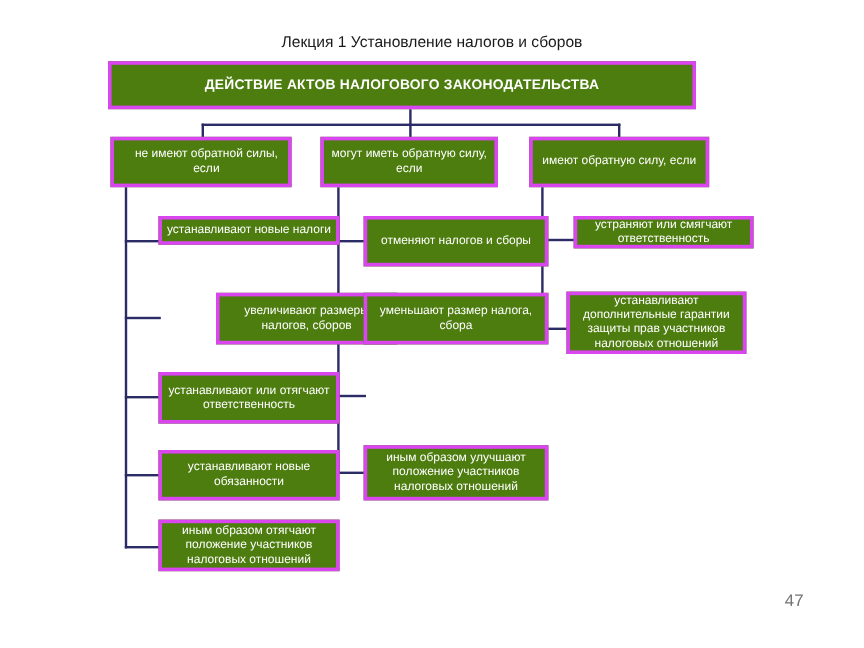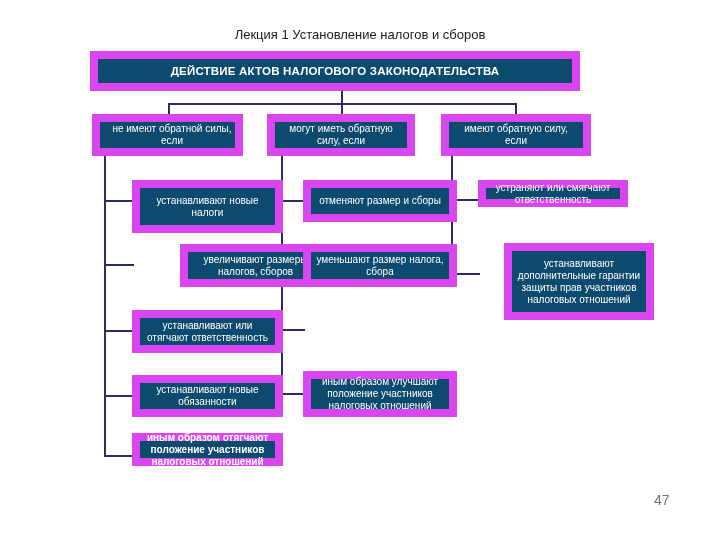--- a/index.html
+++ b/index.html
@@ -6,21 +6,21 @@
   .slide{
     position:relative;width:720px;height:540px;background:#ffffff;
     font-family:"Liberation Sans","DejaVu Sans",sans-serif;overflow:hidden;
   }
   .slide-title{
     position:absolute;left:0;right:0;top:27px;text-align:center;
     font-size:13px;color:#1a1a1a;
   }
   .box{
     position:absolute;box-sizing:border-box;z-index:2;
-    background:#0c4a6e;border:8px solid #d946ef;color:#ffffff;
+    background:#4d7c0f;border:3px solid #d946ef;color:#ffffff;
     display:flex;align-items:center;justify-content:center;text-align:center;
     font-size:10px;line-height:12px;padding:1px 3px;
   }
   .root-box{font-weight:bold;font-size:11.5px;letter-spacing:0.2px;}
   .line{position:absolute;background:#2b2b66;z-index:1;}
   .pagenum{
     position:absolute;left:654px;top:492px;font-size:14px;color:#737373;
   }
 </style>
 </head>
@@ -53,28 +53,28 @@
   <div class="line" style="left:104px;top:455px;width:30px;height:2px;"></div>
 
   <div class="line" style="left:281px;top:200px;width:24px;height:2px;"></div>
   <div class="line" style="left:281px;top:264px;width:24px;height:2px;"></div>
   <div class="line" style="left:281px;top:329px;width:24px;height:2px;"></div>
   <div class="line" style="left:281px;top:393px;width:24px;height:2px;"></div>
 
   <div class="line" style="left:451px;top:199px;width:29px;height:2px;"></div>
   <div class="line" style="left:451px;top:273px;width:29px;height:2px;"></div>
 
-  <div class="box" style="left:132px;top:180px;width:151px;height:53px;">устанавливают новые налоги</div>
+  <div class="box" style="left:132px;top:180px;width:151px;height:24px;">устанавливают новые налоги</div>
   <div class="box" style="left:132px;top:244px;width:151px;height:43px;margin-left:48px;">увеличивают размеры налогов, сборов</div>
   <div class="box" style="left:132px;top:375px;width:151px;height:42px;">устанавливают новые обязанности</div>
   <div class="box" style="left:132px;top:310px;width:151px;height:43px;">устанавливают или отягчают ответственность</div>
-  <div class="box" style="left:132px;top:433px;width:151px;height:33px;font-weight:bold;">иным образом отягчают положение участников налоговых отношений</div>
+  <div class="box" style="left:132px;top:433px;width:151px;height:43px;">иным образом отягчают положение участников налоговых отношений</div>
 
-  <div class="box" style="left:303px;top:180px;width:154px;height:42px;">отменяют размер и сборы</div>
+  <div class="box" style="left:303px;top:180px;width:154px;height:42px;">отменяют налогов и сборы</div>
   <div class="box" style="left:303px;top:244px;width:154px;height:43px;">уменьшают размер налога, сбора</div>
   <div class="box" style="left:303px;top:371px;width:154px;height:46px;">иным образом улучшают положение участников налоговых отношений</div>
 
   <div class="box" style="left:478px;top:180px;width:150px;height:27px;">устраняют или смягчают ответственность</div>
-  <div class="box" style="left:504px;top:243px;width:150px;height:77px;">устанавливают дополнительные гарантии защиты прав участников налоговых отношений</div>
+  <div class="box" style="left:472px;top:243px;width:150px;height:52px;">устанавливают дополнительные гарантии защиты прав участников налоговых отношений</div>
 
   <div class="pagenum">47</div>
 
 </div>
 
 </body></html>

